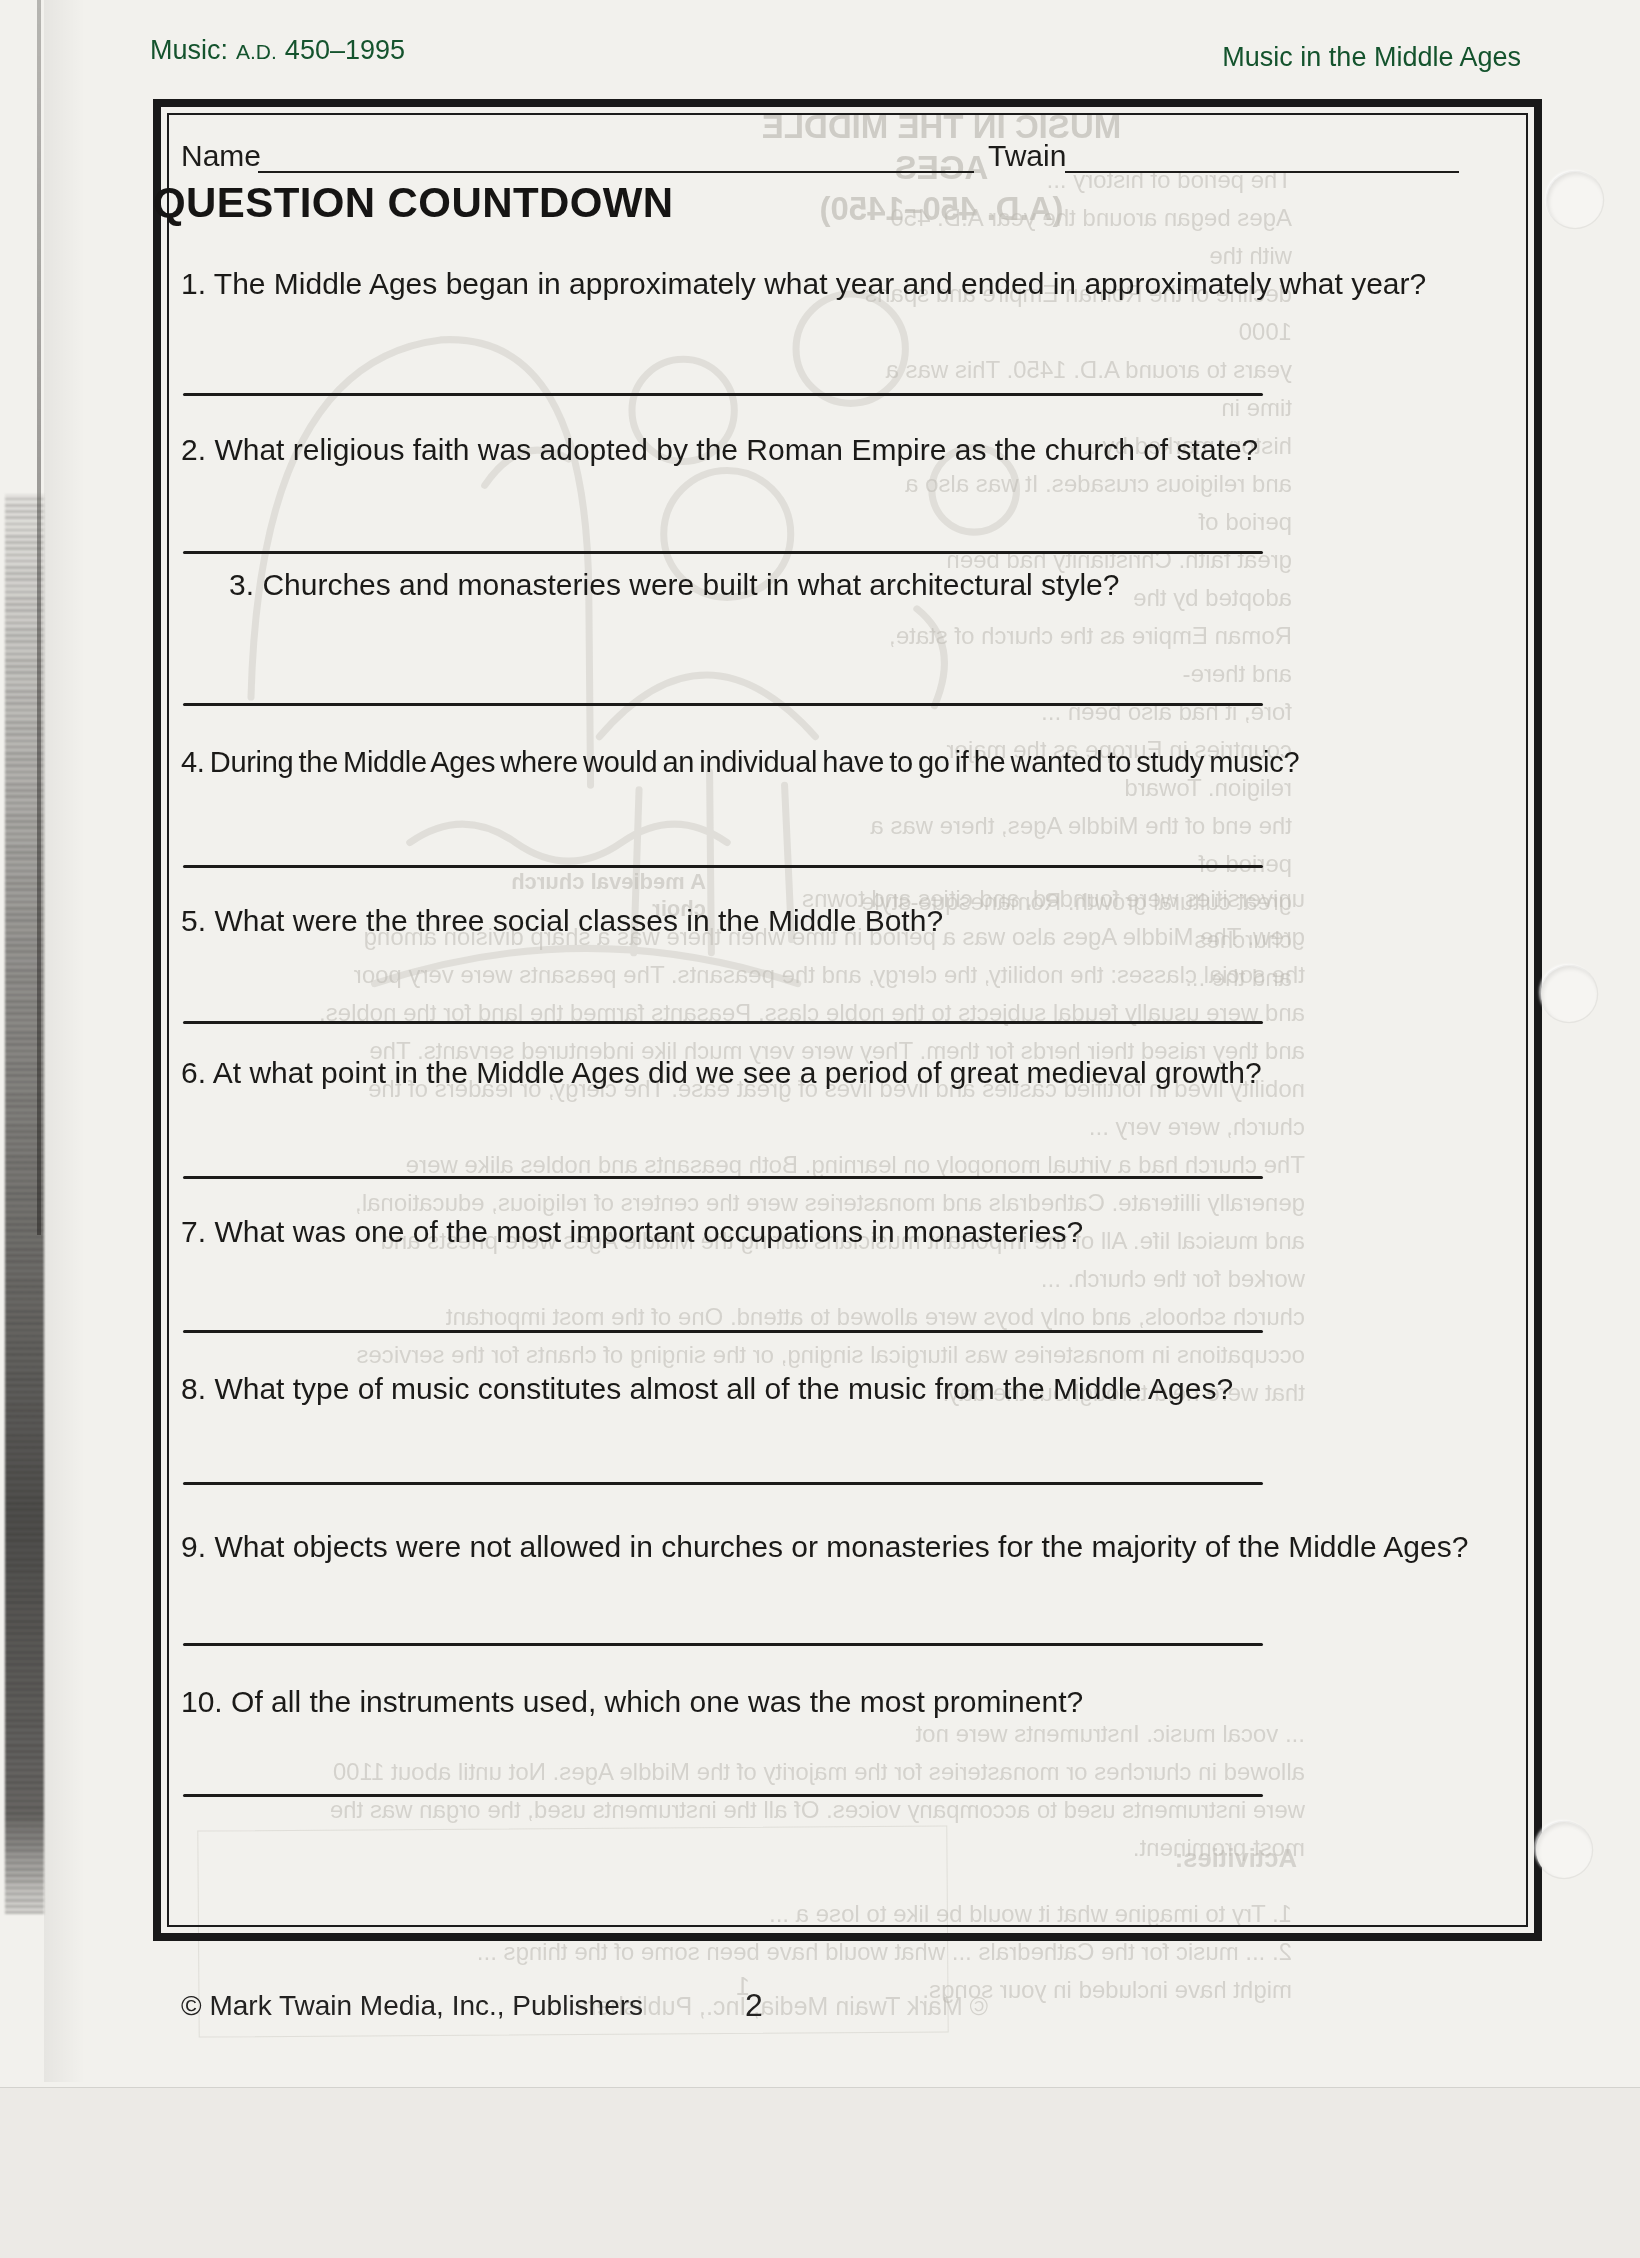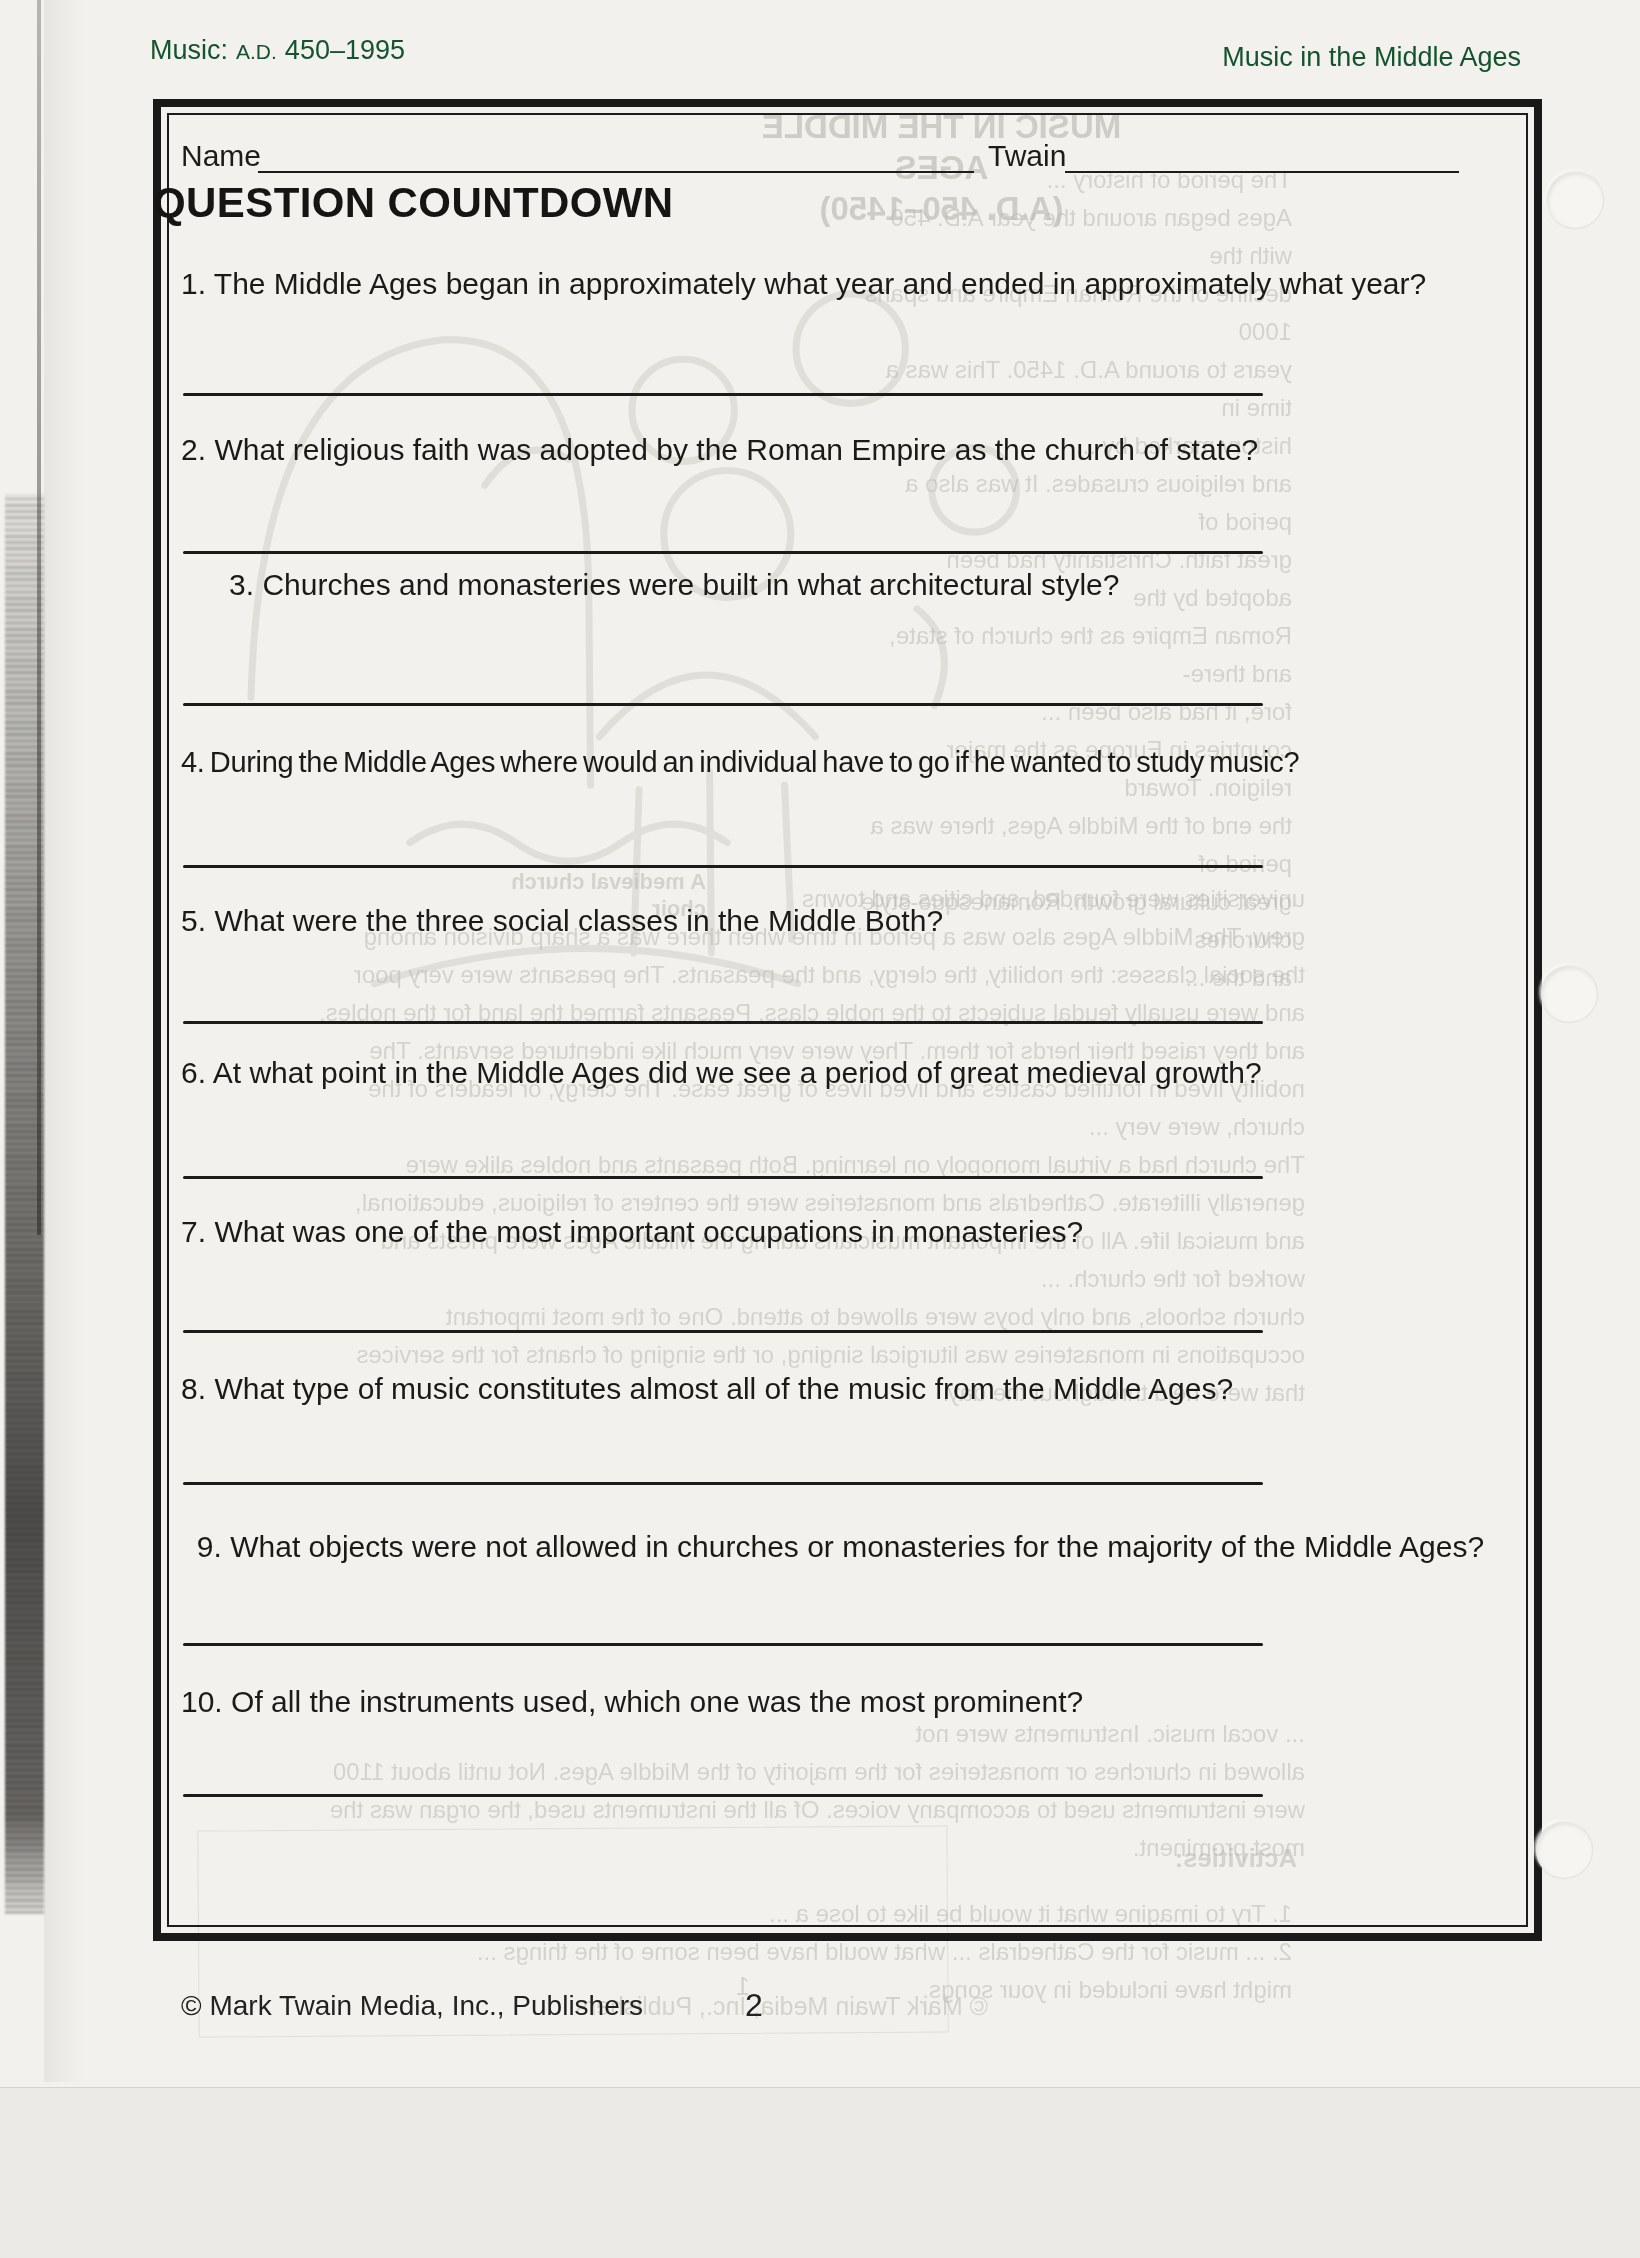--- a/index.html
+++ b/index.html
@@ -51,21 +51,21 @@
 
   .label { font-size:30px; z-index:3; }
   .w-line { border-bottom:2.6px solid #1d1c1a; height:32px; z-index:3; }
 
   .sheet-title { left:153px; top:179px; width:1389px; 
     font-size:42px; font-weight:bold; letter-spacing:0.4px; color:#161514; z-index:3; }
 
   .q { left:181px; width:1337px; font-size:30px; line-height:46px;
     color:#1b1a18; z-index:3; }
   .q-tight { white-space:nowrap; font-size:29px; letter-spacing:-0.3px; word-spacing:-2.6px; }
-  .q-narrow { width:1319px;text-align:center; }
+  .q-narrow { width:1319px; }
   .answer-line { left:183px; width:1080px; height:2.6px; background:#1c1b19;
     z-index:3; border-radius:1.8px; }
 
   .footer-text { font-size:28px; color:#232221; z-index:3; }
   .page-num { font-size:32px; color:#232221; z-index:3; }
 </style>
 </head>
 <body>
 
 <div class="abs binding-line"></div>

